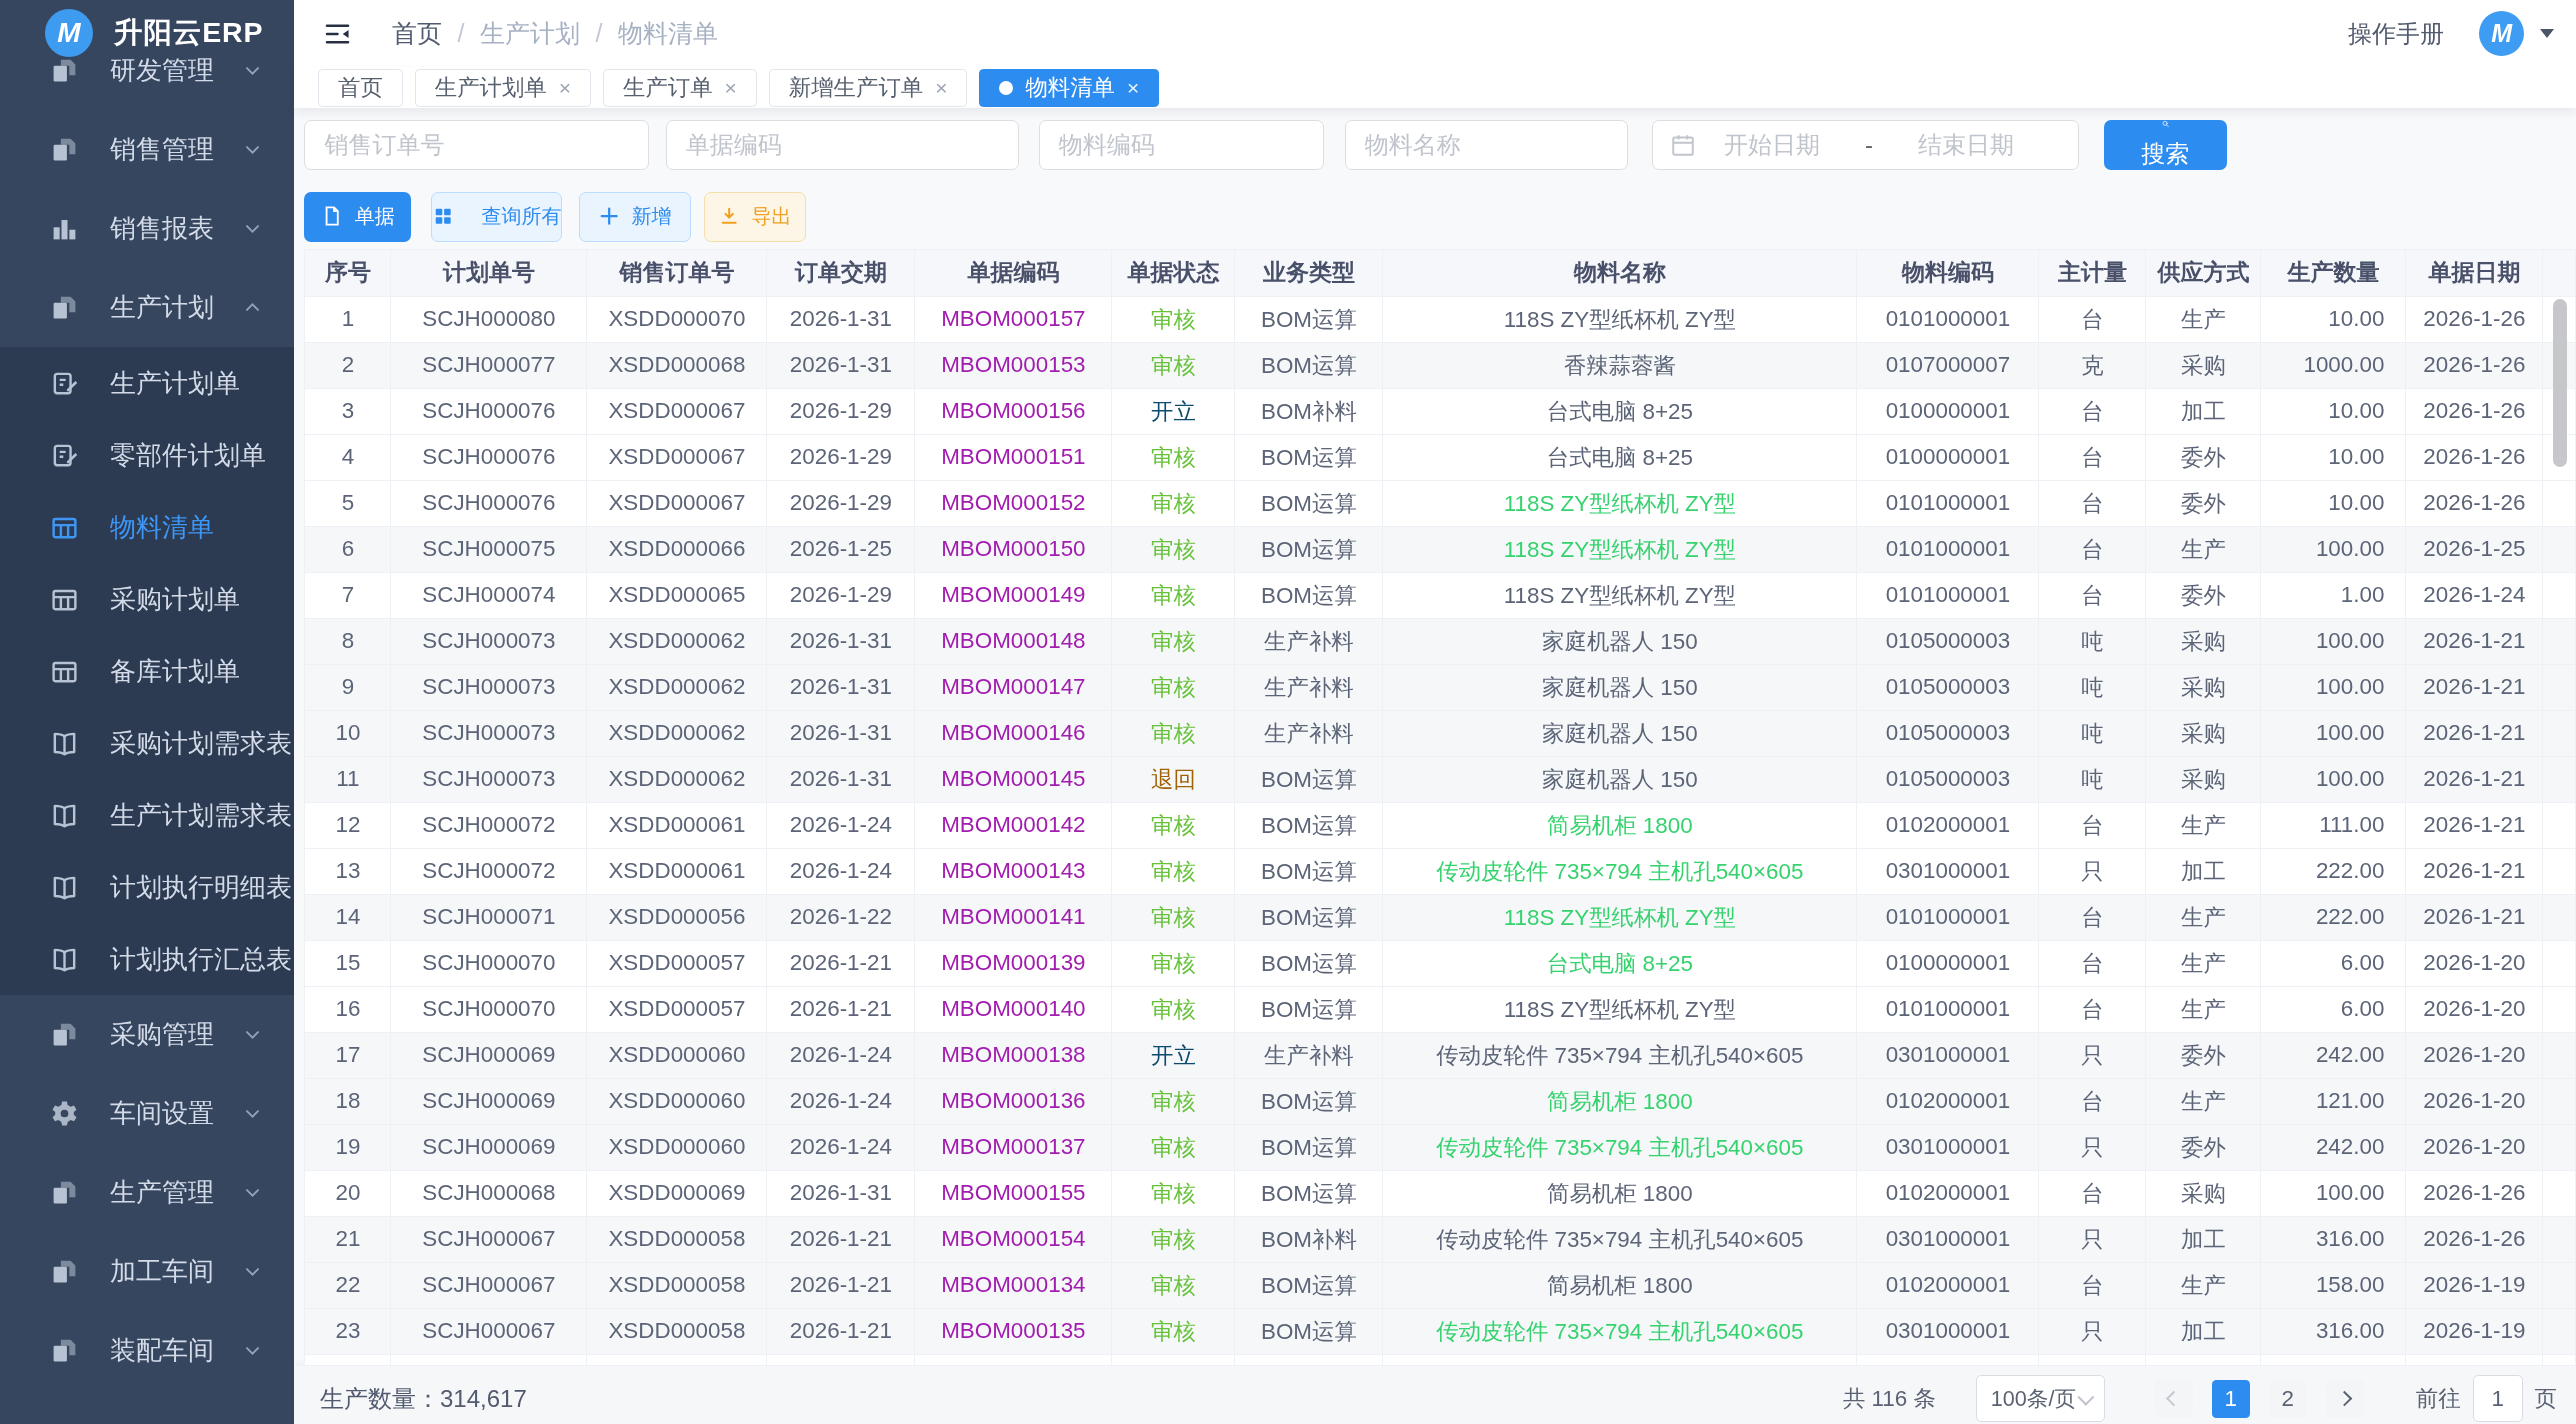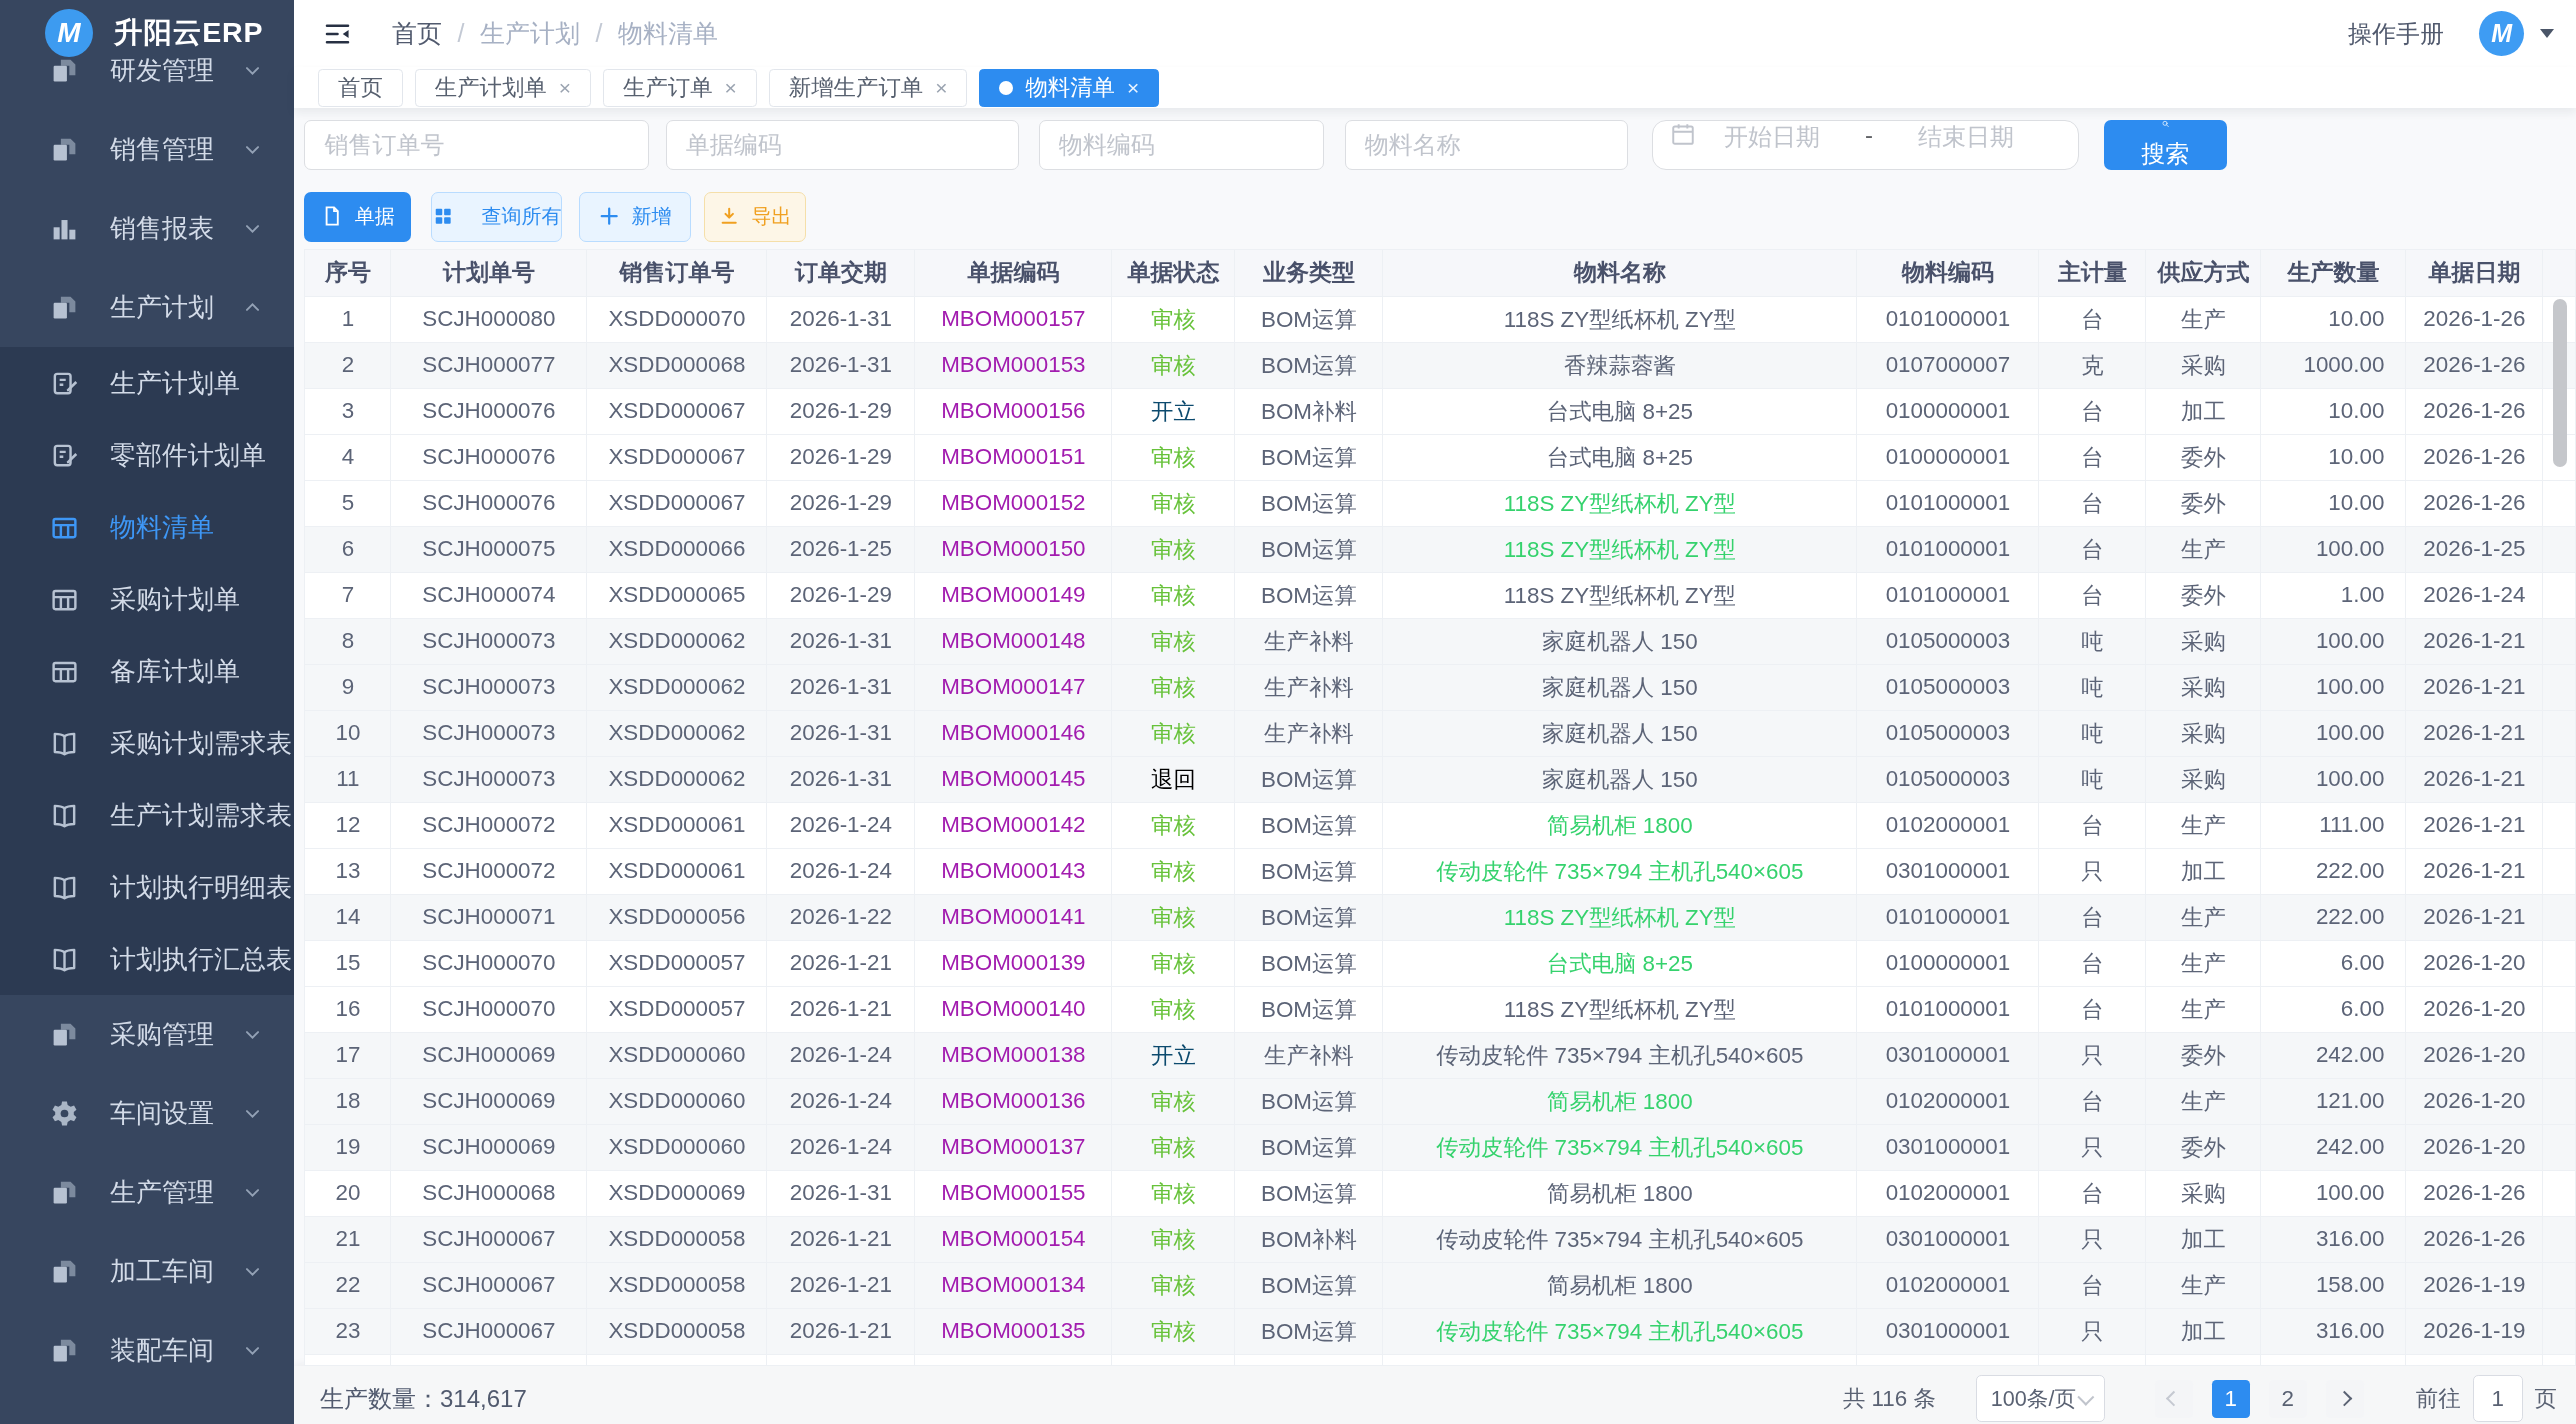--- a/index.html
+++ b/index.html
@@ -44,21 +44,21 @@
   .tab .tab-dot { width:14px; height:14px; border-radius:50%; background:#fff; margin-right:12px; }
 
   
   .search-row { display:flex; align-items:center; margin:12px 0 0 10.4px; height:50px; flex:0 0 50px; }
   .s-input { height:50px; border:1.7px solid #dcdee2; border-radius:7px; background:#fff; font-size:24px; color:#515a6e; padding:0 19px; outline:none; font-family:inherit; }
   .s-input::placeholder { color:#c0c4cc; }
   #in-sale { width:345px; }
   #in-doc { width:353px; margin-left:16.4px; }
   #in-matcode { width:285px; margin-left:20px; }
   #in-matname { width:283px; margin-left:21px; }
-  .date-box { width:427px; height:50px; margin-left:24px; border:1.7px solid #dcdee2; border-radius:14px; background:#fff; display:flex; padding:0 17.3px; color:#c0c4cc; font-size:24px; cursor:text; }
+  .date-box { width:427px; height:50px; margin-left:24px; border:1.7px solid #dcdee2; border-radius:7px; background:#fff; display:flex; align-items:center; padding:0 17.3px; color:#c0c4cc; font-size:24px; cursor:text; }
   .date-box .cal-icon { width:26px; height:26px; color:#c0c4cc; }
   .date-box .d-start { margin-left:28px; }
   .date-box .d-dash { margin:0 45px; color:#606266; }
   .search-btn { width:123px; height:50px; margin-left:25px; background:#2d8cf0; border:none; border-radius:7px; color:#fff; font-size:24px; display:flex; align-items:center; justify-content:center; gap:10.4px; cursor:pointer; font-family:inherit;flex-direction:column; }
   .search-btn svg { width:23px; height:23px; }
 
   
   .btn-row { display:flex; align-items:center; margin:24px 0 0 10.4px; height:45px; flex:0 0 45px; }
   .a-btn { height:50px; border-radius:7px; font-size:20px; display:flex; align-items:center; justify-content:center; gap:11.2px; cursor:pointer; border:1.7px solid transparent; font-family:inherit; white-space:nowrap; }
   .a-btn svg { width:22.4px; height:22.4px; }
@@ -72,21 +72,21 @@
   .table-wrap { margin:9.5px 0 0 10.4px; position:relative; width:2272px; }
   table { border-collapse:collapse; table-layout:fixed; width:2272px; background:#fff; }
   th, td { border:1.7px solid #edf0f4; overflow:hidden; white-space:nowrap; text-align:center; }
   thead th { height:47px; background:#f6f7fa; color:#49516a; font-size:23px; font-weight:bold; }
   tbody td { height:46px; font-size:22.4px; color:#5c6477; }
   tr.shade td { background:#f5f7f9; }
   td.c-qty { text-align:right; padding-right:21px; }
   .link { color:#a21caf; cursor:pointer; }
   .st-audit { color:#67c23a; }
   .st-open { color:#0c4a6e; }
-  .st-return { color:#000000; }
+  .st-return { color:#a16207; }
   .name-green { color:#35d26d; }
   tr.partial td { height:11.2px; }
   .scroll-thumb { position:absolute; left:2249px; top:50px; width:14px; height:168px; border-radius:7px; background:#c5c7cb; cursor:grab; }
 
   
   .footer { margin-top:auto; height:66px; flex:0 0 66px; background:#f6f7f8; box-shadow:0 -2.6px 7px rgba(30,40,60,0.05); display:flex; align-items:center; padding:0 19px 0 26px; }
   .summary { font-size:24px; color:#515a6e; }
   .pager { margin-left:auto; display:flex; align-items:center; font-size:22.4px; color:#5a6273; }
   .pg-total { margin-right:40px; }
   .pg-select { width:129px; height:47px; border:1.7px solid #d9dce3; border-radius:5.2px; background:#fff; display:flex; align-items:center; justify-content:space-between; padding:0 14px; font-size:21.6px; color:#5a6273; cursor:pointer; margin-right:50px; }

